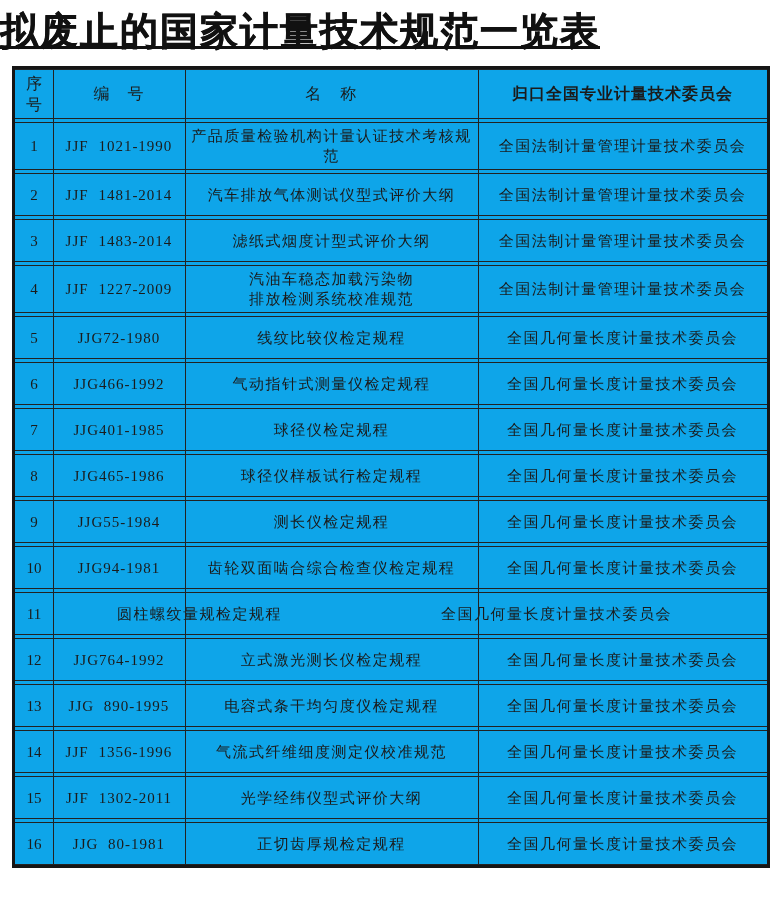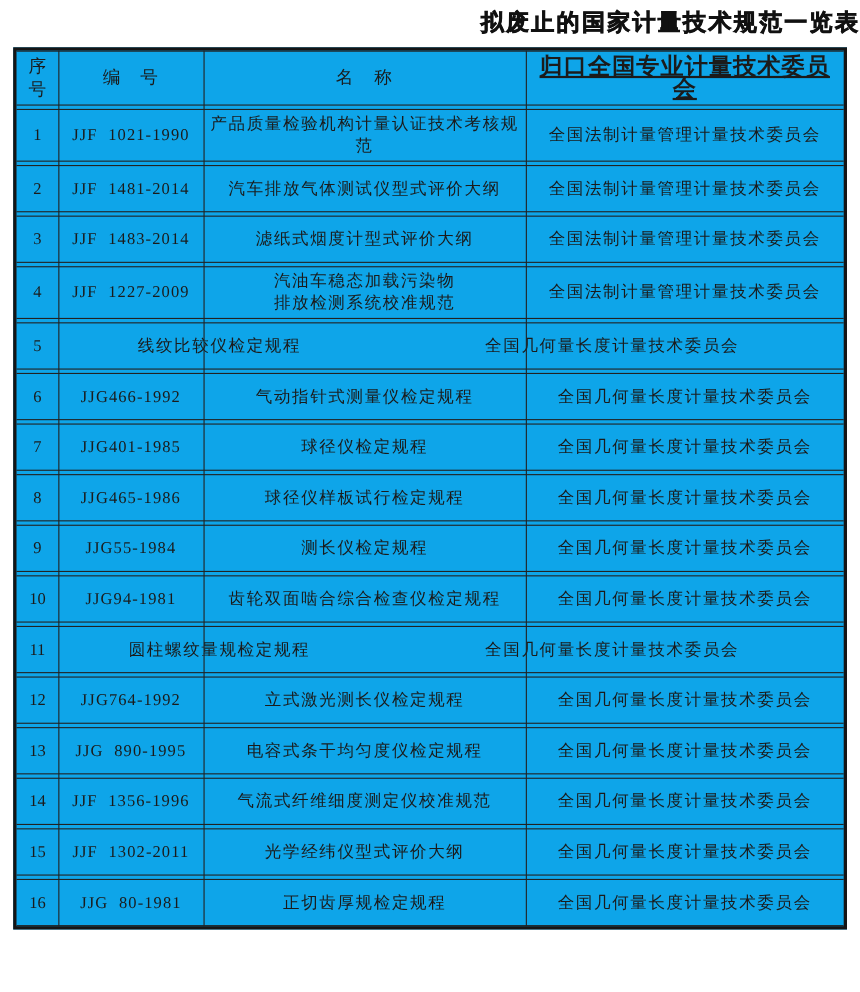--- a/index.html
+++ b/index.html
@@ -6,27 +6,28 @@
   html, body { background: #ffffff; }
   body {
     width: 782px;
     height: 902px;
     overflow: hidden;
     font-family: "Liberation Serif", "DejaVu Serif", serif;
     color: #1b1b1b;
   }
   .page { width: 782px; height: 902px; padding-top: 6px; }
   .title {
-    text-align: right;
-    font-size: 21px;
+    text-align: left;
+    font-size: 38px;
     font-weight: 800;
     letter-spacing: 2px;
     color: #111111;
     margin-bottom: 9px;
     font-family: "Liberation Serif", "DejaVu Serif", serif;
+    text-decoration: underline;
     -webkit-text-stroke: 0.6px #111;
   }
   .spec-table {
     position: relative;
     margin: 0 12px;
     border: 3px solid #151515;
     display: flex;
     flex-direction: column;
     row-gap: 3px;
     background: #0ea5e9;
@@ -67,22 +68,21 @@
     font-family: Liberation Serif, serif;
   }
   .c-name { width: 293px; letter-spacing: 1.5px; white-space: pre-line; }
   .c-committee { flex: 1; letter-spacing: 1.5px; }
   .header-row .cell { font-size: 16px; }
   .header-row .c-no span { display: inline-block; width: 18px; line-height: 21px; }
   .header-row .c-committee {
     font-weight: 700;
     font-family: "Liberation Sans", "DejaVu Sans", sans-serif;
     letter-spacing: 1px;
-    font-size: 21px;
-    text-decoration: underline;
+    font-size: 16px;
   }
 </style>
 </head>
 <body>
 
 <div class="page">
 
   <h1 class="title">拟废止的国家计量技术规范一览表</h1>
 
   <div class="spec-table">
@@ -164,20 +164,23 @@
     </div>
     <div class="cell c-committee">
       <span>全国法制计量管理计量技术委员会</span>
     </div>
   </div>
 
   <div class="row">
     <div class="cell c-no">
       <span>5</span>
     </div>
+    <div class="cell c-code">
+      <span>JJG72-1980</span>
+    </div>
     <div class="cell c-name">
       <span>线纹比较仪检定规程</span>
     </div>
     <div class="cell c-committee">
       <span>全国几何量长度计量技术委员会</span>
     </div>
   </div>
 
   <div class="row">
     <div class="cell c-no">

